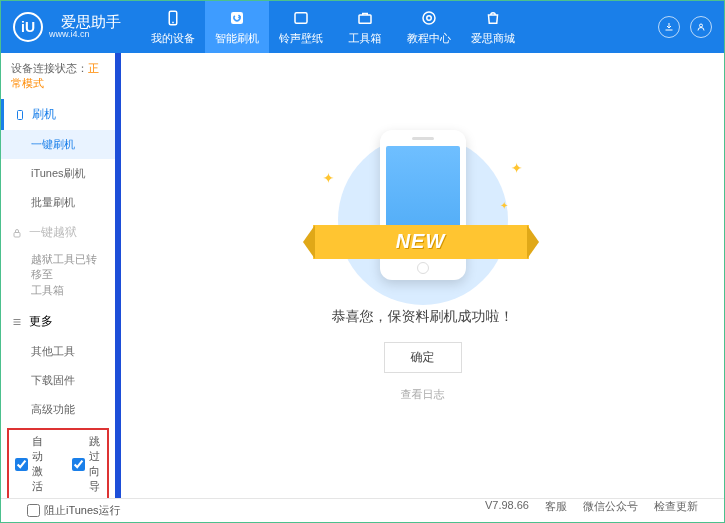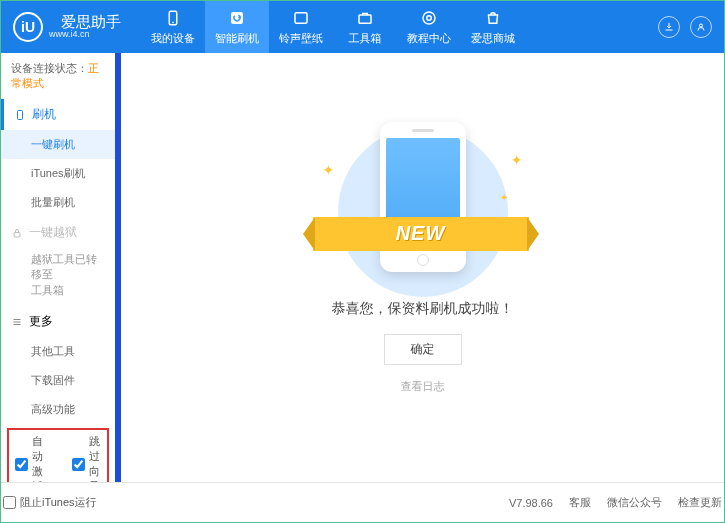--- a/index.html
+++ b/index.html
@@ -53,21 +53,21 @@
   .banner-main::before, .banner-main::after { content: ""; position: absolute; width: 0; height: 0; border-top: 17px solid transparent; border-bottom: 17px solid transparent; }
   .banner-main::before { left: -10px; border-right: 12px solid #e0a818; }
   .banner-main::after { right: -10px; border-left: 12px solid #e0a818; }
   .banner-text { font-weight: 900; font-size: 20px; font-style: italic; color: #fff; letter-spacing: 1px; text-shadow: 1px 1px 0 #d49500; }
   .sparkle { position: absolute; color: #ffc531; font-size: 14px; }
   .msg { margin-top: 8px; font-size: 14px; color: #444; }
   .ok-btn { margin-top: 16px; border: 1px solid #ddd; background: #fff; padding: 6px 26px; font-size: 12px; cursor: pointer; color: #444; }
   .log-link { margin-top: 14px; font-size: 11px; color: #aaa; cursor: pointer; }
   
   
-  .footer { height: 40px; border-top: 1px solid #e5e5e5; display: flex; align-items: center; padding: 0 2px; font-size: 11px; color: #666; }
+  .footer { height: 24px; border-top: 1px solid #e5e5e5; display: flex; padding: 0 26px; font-size: 11px; color: #666; }
   .footer .spacer { flex: 1; }
   .footer .fitem { margin-left: 16px; cursor: pointer; }
   .sm-icon { width: 12px; height: 12px; flex-shrink: 0; }
 </style>
 </head>
 <body>
 
 <div class="app">
 
   <div class="win-ctrls">

